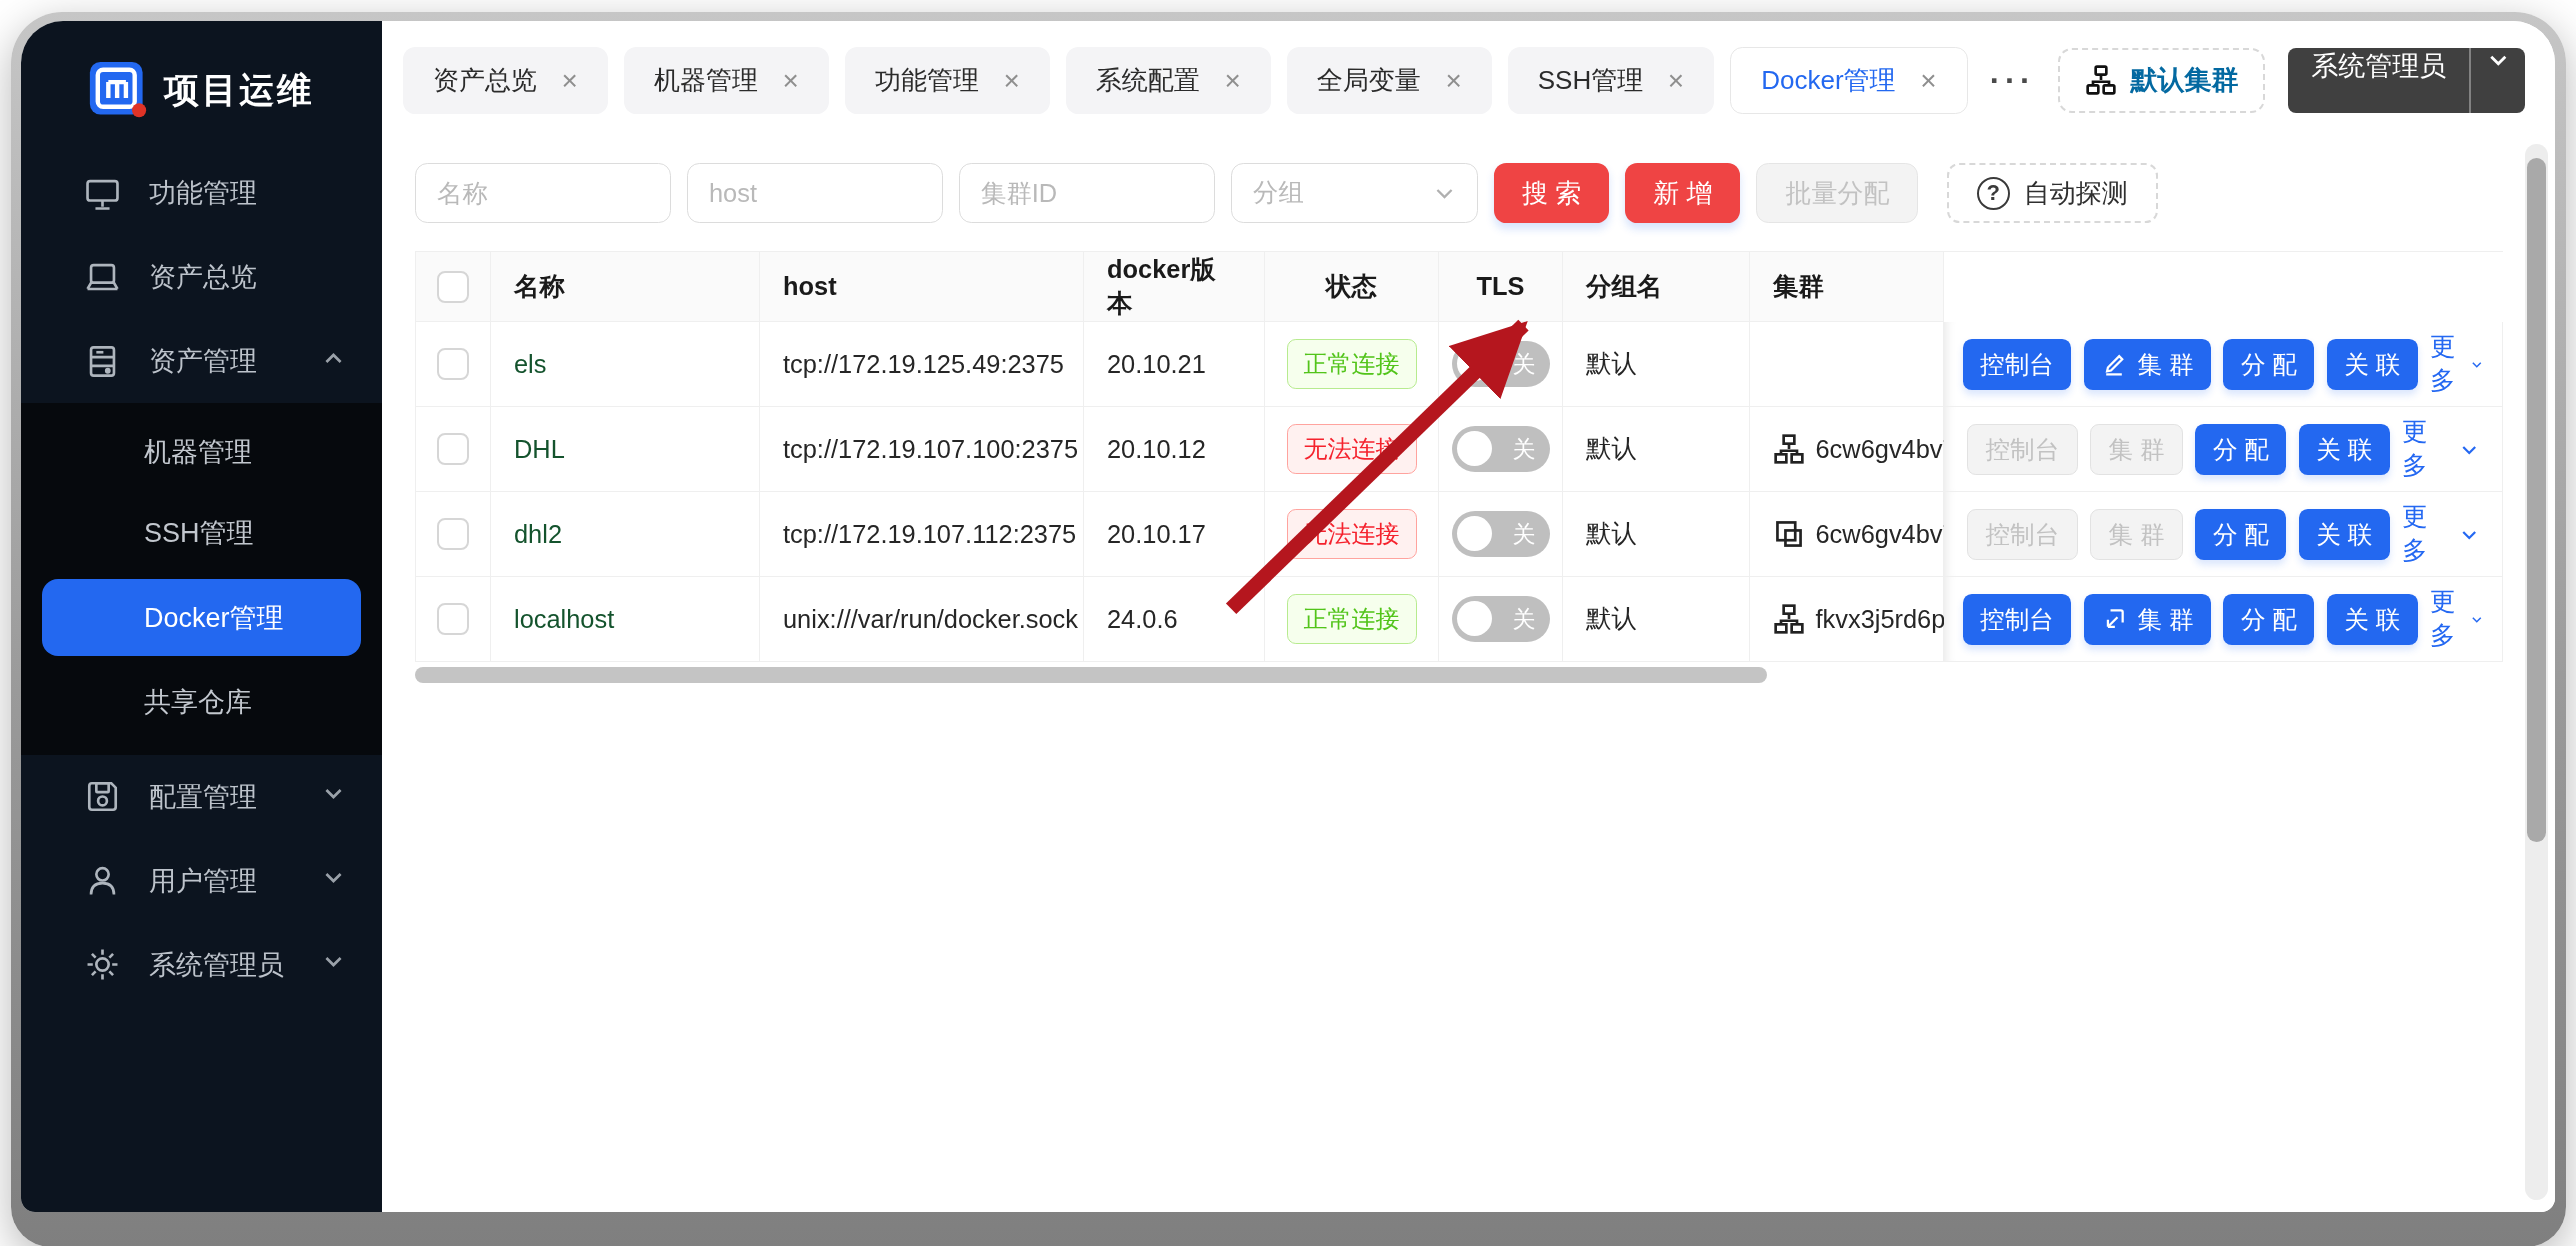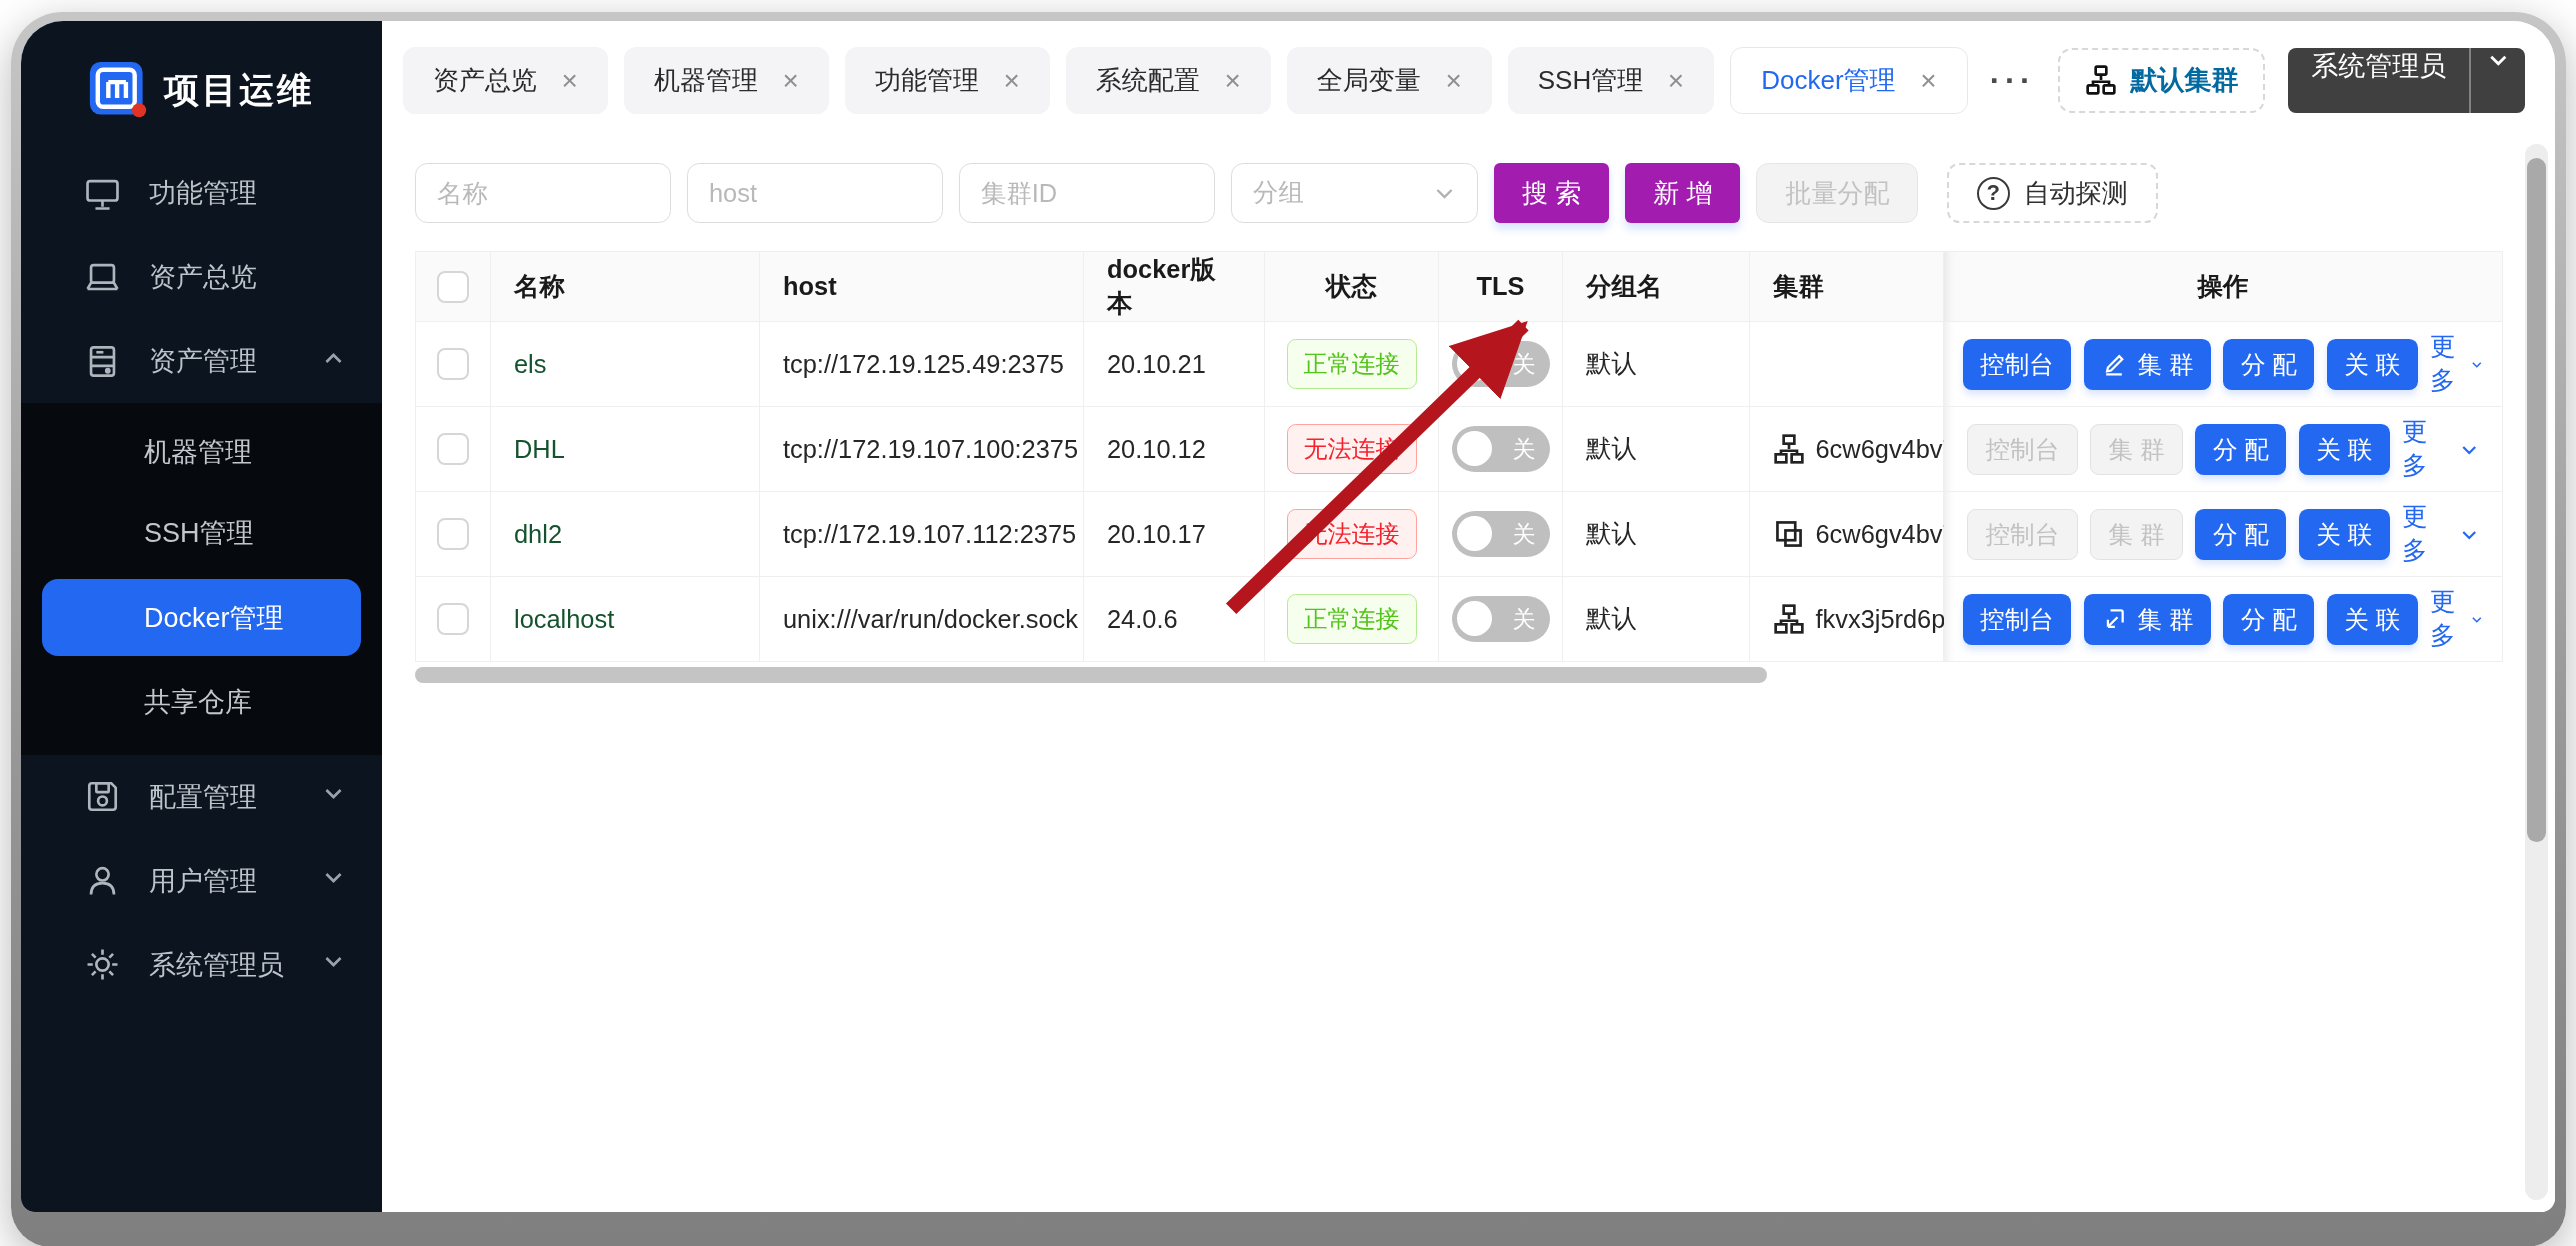--- a/index.html
+++ b/index.html
@@ -43,21 +43,21 @@
   .user-btn .uchev { width:54px; display:flex; justify-content:center; }
   .user-btn .uchev svg { width:24.6px; height:24.6px; }
 
   
   .filters { display:flex; align-items:center; gap:16px; margin:49px 0 0 33px; }
   .f-input { width:256px; height:60px; border:1.8px solid #dcdcdc; border-radius:12.3px; padding:0 21px; font-size:25.4px; color:#333; outline:none; background:#fff; font-family:inherit; }
   .f-input::placeholder { color:#b9b9b9; }
   .f-select { width:247px; height:60px; border:1.8px solid #dcdcdc; border-radius:12.3px; padding:0 21px; font-size:25.4px; color:#b9b9b9; display:flex; align-items:center; justify-content:space-between; cursor:pointer; background:#fff; }
   .f-select svg { width:23px; height:23px; color:#b0b0b0; }
   .btn { height:60px; border:none; border-radius:12.3px; font-size:26px; padding:0 28px; cursor:pointer; font-family:inherit; }
-  .btn-primary { background:#a21caf; color:#fff; box-shadow:0 5.3px 8.8px rgba(35,104,240,.18);border-radius:6px; }
+  .btn-primary { background:#ef4444; color:#fff; box-shadow:0 5.3px 8.8px rgba(35,104,240,.18); }
   .btn-disabled { background:#f3f3f3; color:#c2c2c2; border:1.8px solid #e5e5e5; cursor:not-allowed; }
   .btn-dashed { background:#fff; border:2.6px dashed #d8d8d8; color:#2f2f2f; display:flex; align-items:center; gap:14px; margin-left:12.3px; }
   .q-icon { width:33px; height:33px; border:2.6px solid #3a3a3a; border-radius:50%; display:flex; align-items:center; justify-content:center; font-size:22px; font-weight:700; color:#3a3a3a; }
 
   
   .table { margin:28px 0 0 33px; width:2088px; border-top:1.8px solid #efefef; border-left:1.8px solid #efefef; font-size:25.4px; color:#262626; }
   .trow { display:flex; }
   .cell { border-right:1.8px solid #efefef; border-bottom:1.8px solid #efefef; display:flex; align-items:center; padding:0 23px; min-height:85px; background:#fff; }
   .thead .cell { background:#fafafa; font-weight:700; color:#1a1a1a; min-height:70px; }
   .c0 { width:75px; justify-content:center; padding:0; }
@@ -276,21 +276,20 @@
           <div class="cell c0">
               <span class="checkbox"></span>
             </div>
           <div class="cell c1">名称</div>
           <div class="cell c2">host</div>
           <div class="cell c3">docker版本</div>
           <div class="cell c4">状态</div>
           <div class="cell c5">TLS</div>
           <div class="cell c6">分组名</div>
           <div class="cell c7">集群</div>
-          <div class="cell c8">操作</div>
         </div>
 
         <div class="trow">
           <div class="cell c0">
               <span class="checkbox"></span>
             </div>
           <div class="cell c1">
               <span class="rlink">els</span>
             </div>
           <div class="cell c2">tcp://172.19.125.49:2375</div>

